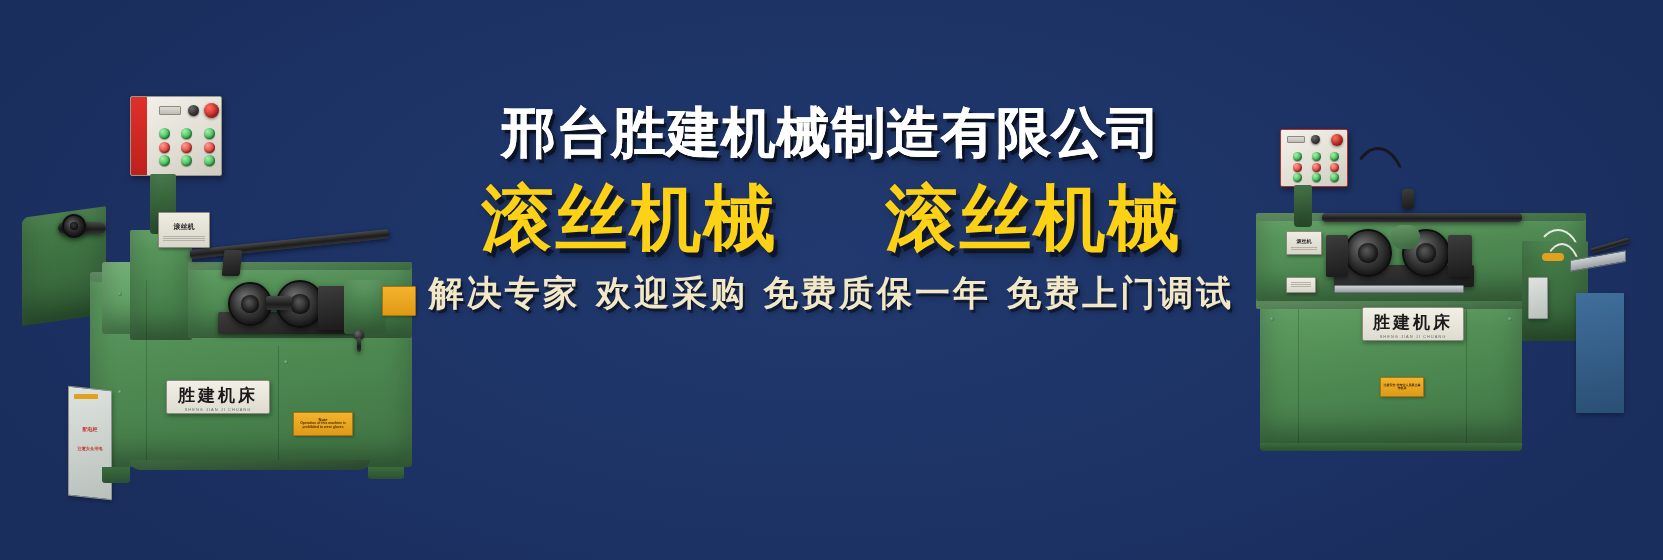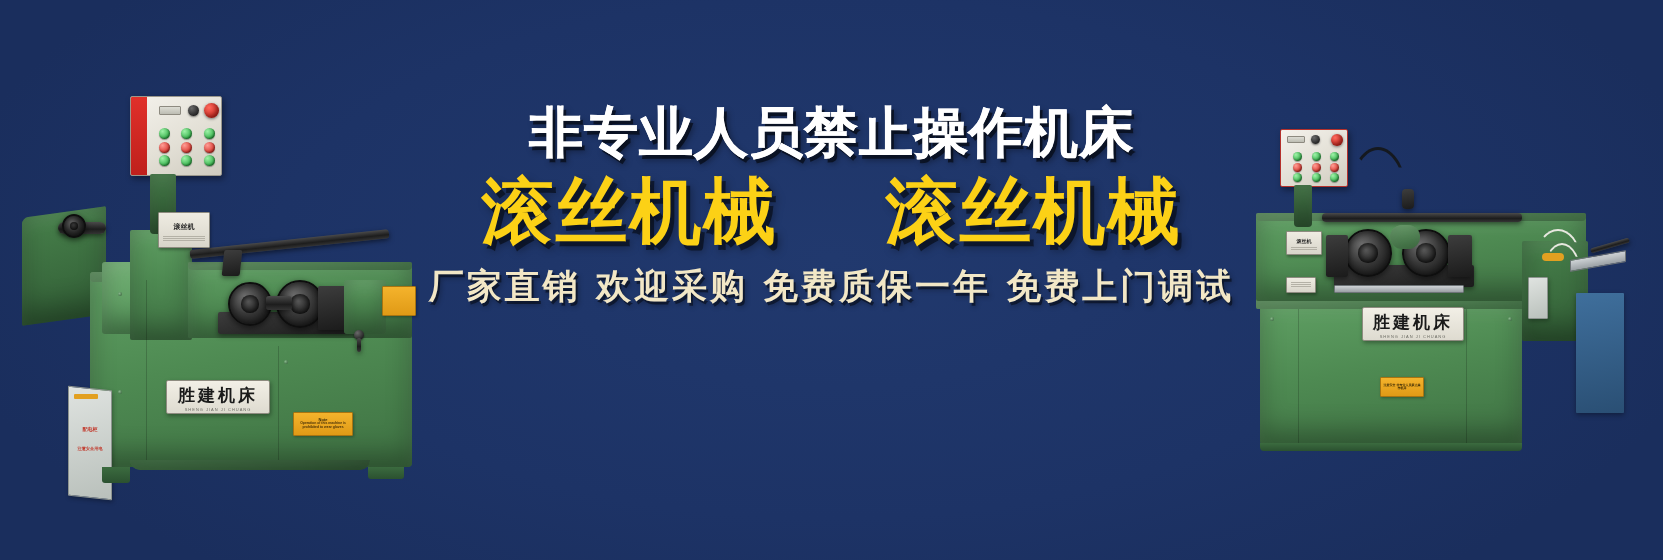--- a/index.html
+++ b/index.html
@@ -40,21 +40,21 @@
     font-weight:bold;
     color:#ffffff;
     letter-spacing:1px;
     white-space:nowrap;
     text-shadow: 3px 4px 0 rgba(0,0,0,.55), 4px 5px 6px rgba(0,0,0,.4);
     -webkit-text-stroke:0.5px #fff;
     font-family:"DejaVu Sans","Liberation Sans",sans-serif;
   }
 
   .slogan-row{
-    margin-top:10px;
+    margin-top:17px;
     display:flex;
     align-items:center;
     justify-content:space-between;
     gap:108px;
     white-space:nowrap;
   }
   .slogan{
     font-size:72px;
     line-height:78px;
     font-weight:bold;
@@ -440,24 +440,24 @@
 
     <div class="seam" style="left:48px; top:184px; width:1px; height:134px;"></div>
     <div class="seam" style="left:216px; top:184px; width:1px; height:134px;"></div>
     <div class="bolt" style="left:20px; top:192px;"></div>
     <div class="bolt" style="left:258px; top:192px;"></div>
 
     <div class="foot" style="left:10px; top:318px; width:262px; height:8px; border-radius:0 0 4px 4px;"></div>
   </div>
 
   <div class="text-block">
-    <div class="company-name">非专业人员禁止操作机床</div>
+    <div class="company-name">邢台胜建机械制造有限公司</div>
 
     <div class="slogan-row">
       <div class="slogan">滚丝机械</div>
       <div class="slogan">滚丝机械</div>
     </div>
 
 
-    <div class="promises">厂家直销  欢迎采购  免费质保一年  免费上门调试</div>
+    <div class="promises">解决专家  欢迎采购  免费质保一年  免费上门调试</div>
   </div>
 
 </div>
 
 </body></html>

